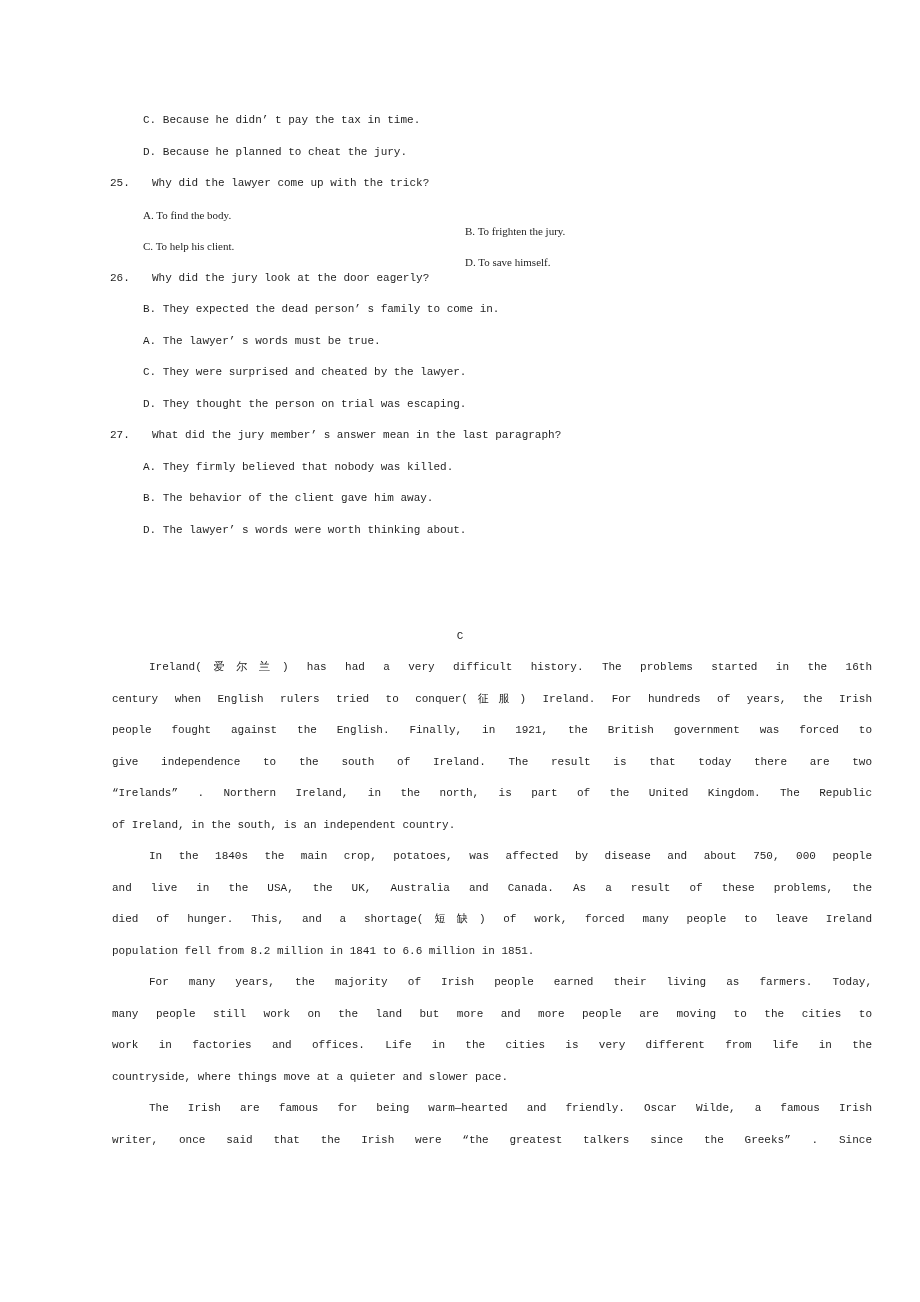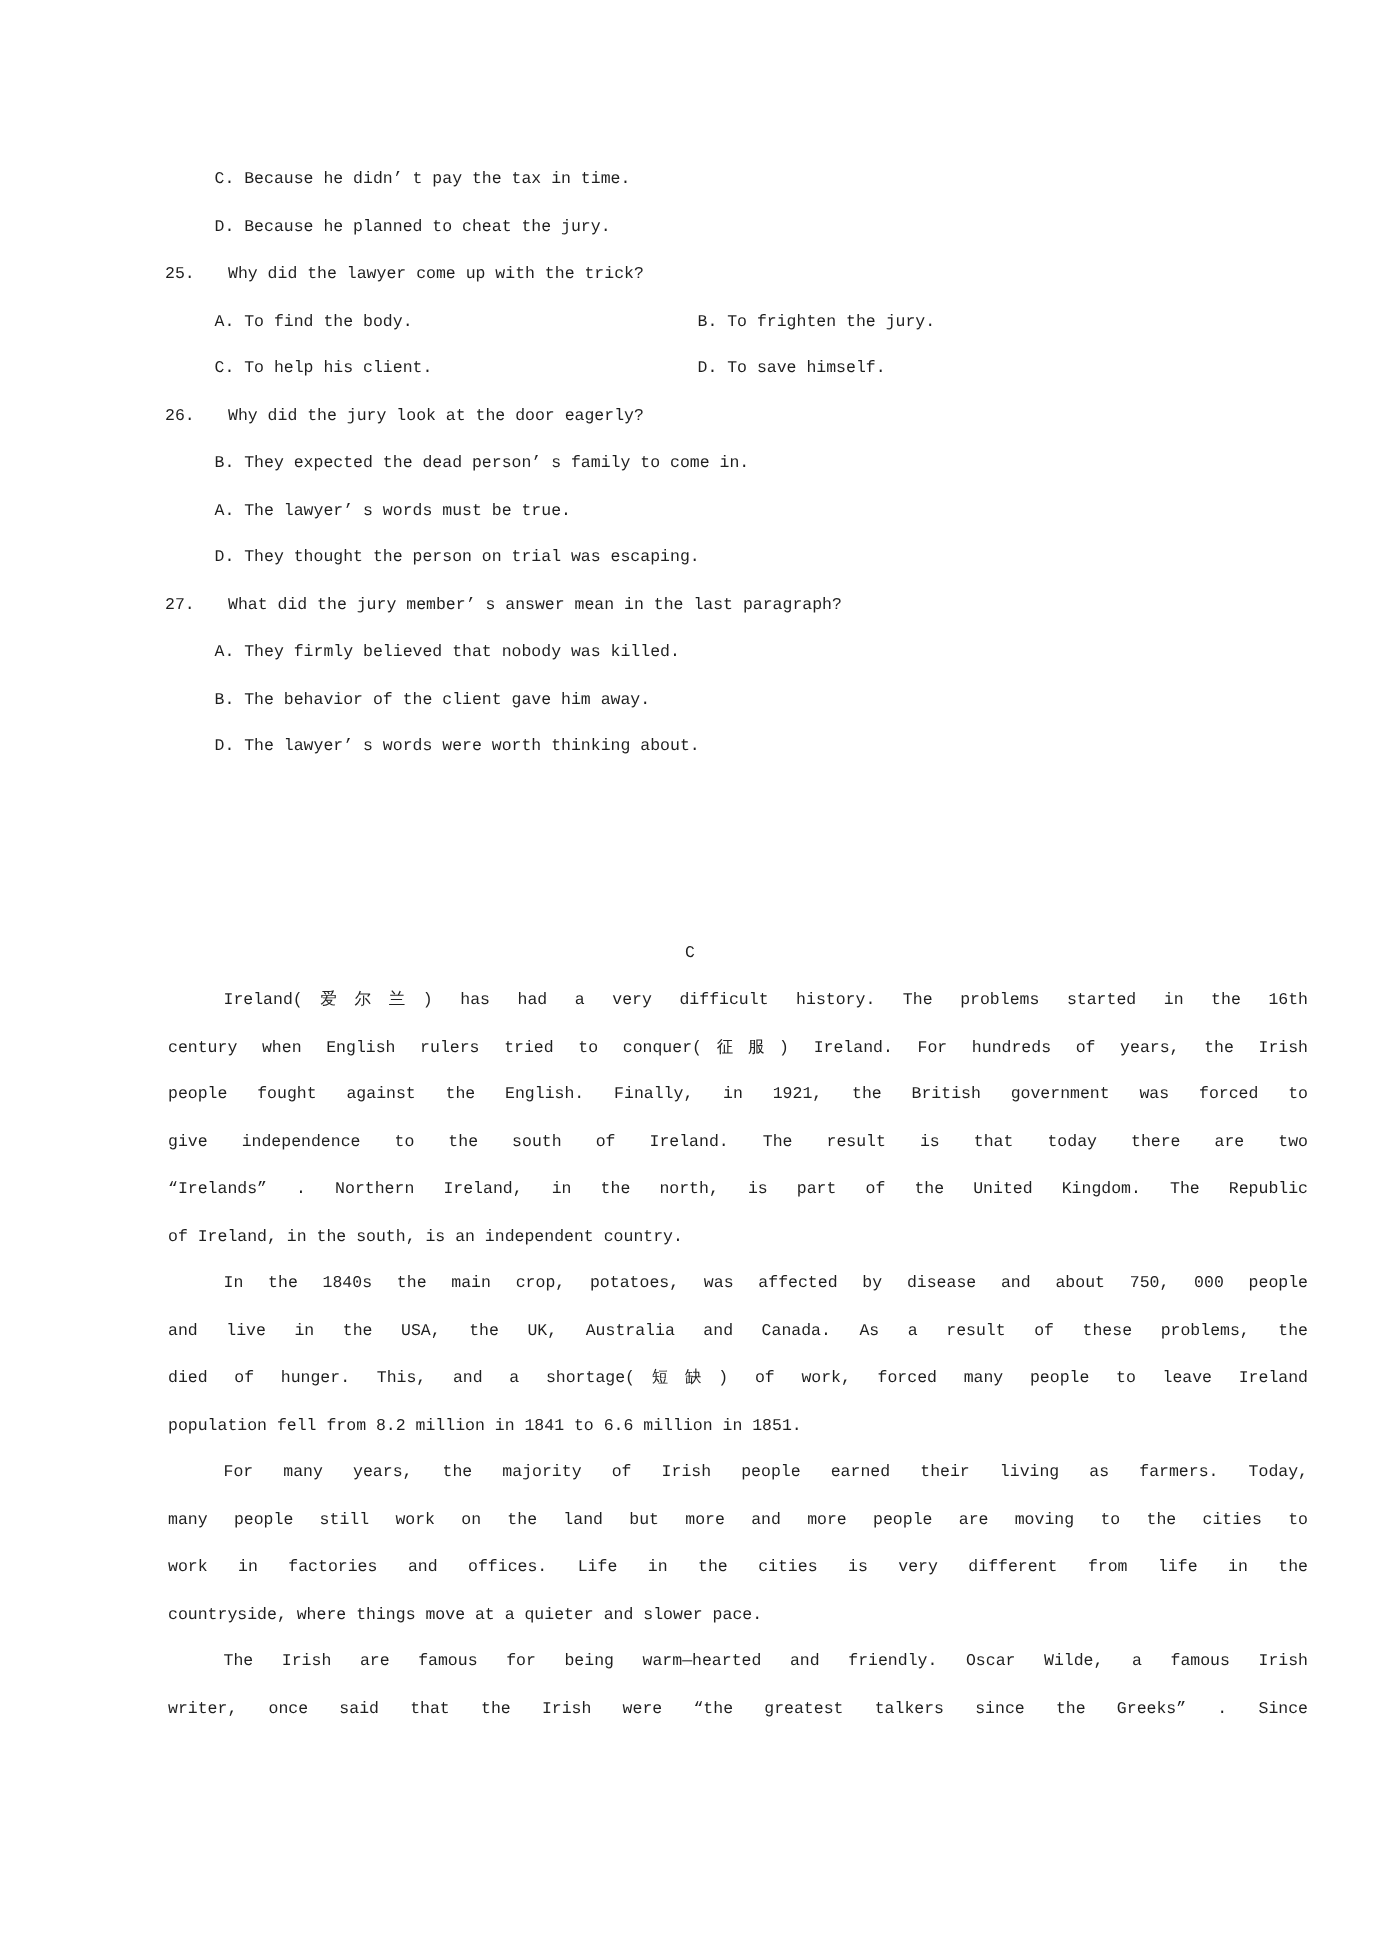--- a/index.html
+++ b/index.html
@@ -19,23 +19,23 @@
     left:110px;
     right:0;
   }
   .line{
     height:31.5px;
     line-height:31.5px;
     white-space:nowrap;
   }
   .opt{padding-left:33px;}
   .q-num{display:inline-block;width:42px;}
-  .row2{position:relative;}
+  .row2{position:relative;font-family:Liberation Serif, serif;}
   .row2 .col-a{margin-left:33px;}
-  .row2 .col-b{position:absolute;left:355px;top:0;}
+  .row2 .col-b{position:absolute;left:355px;top:16px;}
   .header-line{
     position:absolute;
     top:621px;
     left:0;
     width:920px;
     height:31.5px;
     line-height:31.5px;
     text-align:center;
   }
   .passage{
@@ -60,20 +60,21 @@
 <div class="page">
   <div class="q-block">
       <div class="line opt">C. Because he didn’ t pay the tax in time.</div>
       <div class="line opt">D. Because he planned to cheat the jury.</div>
       <div class="line"><span class="q-num">25.</span><span>Why did the lawyer come up with the trick?</span></div>
       <div class="line row2"><span class="col-a">A. To find the body.</span><span class="col-b">B. To frighten the jury.</span></div>
       <div class="line row2"><span class="col-a">C. To help his client.</span><span class="col-b">D. To save himself.</span></div>
       <div class="line"><span class="q-num">26.</span><span>Why did the jury look at the door eagerly?</span></div>
       <div class="line opt">B. They expected the dead person’ s family to come in.</div>
       <div class="line opt">A. The lawyer’ s words must be true.</div>
+      <div class="line opt">C. They were surprised and cheated by the lawyer.</div>
       <div class="line opt">D. They thought the person on trial was escaping.</div>
       <div class="line"><span class="q-num">27.</span><span>What did the jury member’ s answer mean in the last paragraph?</span></div>
       <div class="line opt">A. They firmly believed that nobody was killed.</div>
       <div class="line opt">B. The behavior of the client gave him away.</div>
       <div class="line opt">D. The lawyer’ s words were worth thinking about.</div>
     </div>
   <div class="header-line">C</div>
   <div class="passage">
       <div>
         <div class="p-line first">Ireland(爱尔兰) has had a very difficult history. The problems started in the 16th</div>

